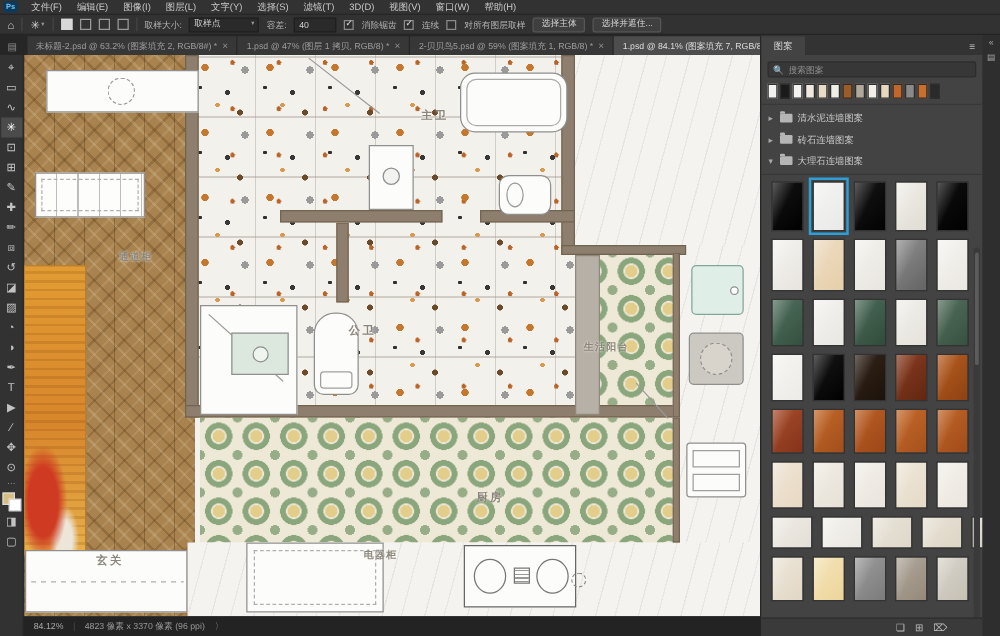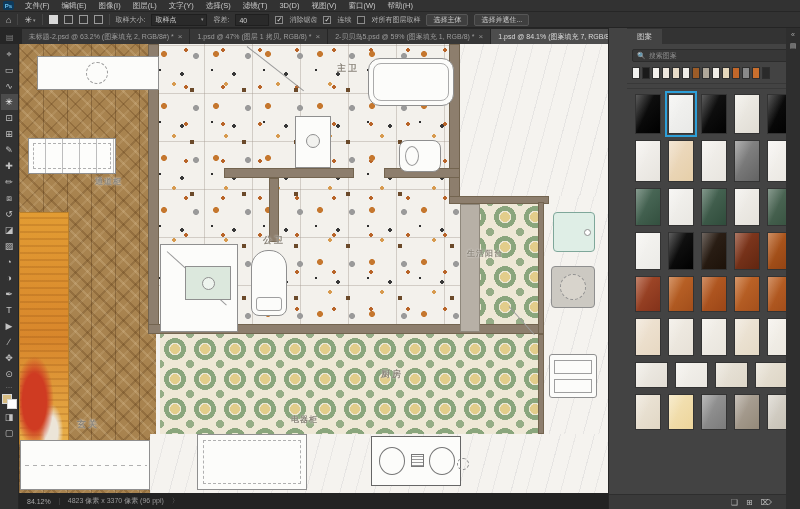--- a/index.html
+++ b/index.html
@@ -77,28 +77,28 @@
       radial-gradient(circle 5px at center, #e2cd8b 98%, transparent),
       radial-gradient(circle 11px at center, transparent 6px, #8aa67d 6.5px 98%, transparent),
       radial-gradient(circle 4px at center, #96ad87 98%, transparent);
     background-size:30px 30px,30px 30px,30px 30px; background-position:0 0,0 0,15px 15px;}
   .marble { background-color:#f5f3ef;
     background-image:repeating-linear-gradient(105deg, rgba(170,170,178,.20) 0 1px, transparent 1px 15px, rgba(150,150,158,.13) 15px 16px, transparent 16px 33px);}
   .wall { position:absolute; background:#8d7e6d; box-shadow:inset 0 0 0 1px rgba(95,78,55,.55);}
   .counter-strip { position:absolute; background:#b7b0a6; border:1px solid #8f887c;}
   .fix { position:absolute; background:#fcfcfa; border:1px solid #8f8f8f;}
   .room-label { position:absolute; color:#8b857a; font-size:9px; font-weight:bold; letter-spacing:2px;
-    text-shadow:0 0 2px rgba(255,255,255,.85); white-space:nowrap; z-index:8;}
+    text-shadow:0 0 2px rgba(255,255,255,.85); white-space:nowrap; z-index:8;margin-top:24px;}
   .diag { position:absolute; height:1px; background:#9a9a9a; transform-origin:left center;}
   .drain { position:absolute; border:1px dashed #8a8a8a; border-radius:50%;}
   .inner-circle { position:absolute; border:1px solid #8f8f8f; border-radius:50%; background:#f2f2ef;}
 
   
-  #panel { position:absolute; left:608px; top:28px; width:192px; height:481px; background:#434343;
-    border-left:1px solid #262626; z-index:25; overflow:hidden;padding-left:18px;}
+  #panel { position:absolute; left:608px; top:28px; width:178px; height:481px; background:#434343;
+    border-left:1px solid #262626; z-index:25; overflow:hidden;}
   #panel-header { height:16px; background:#333333; display:flex; align-items:flex-end;}
   #panel-tab { background:#434343; color:#d6d6d6; font-size:7.5px; height:15px; line-height:15px; padding:0 10px;}
   #panel-menu-icon { margin-left:auto; color:#bdbdbd; font-size:8px; padding:0 6px 2px 0;}
   #search-row { display:flex; align-items:center; margin:5px 5px 4px 5px; height:13px;
     background:#373737; border:1px solid #2c2c2c; border-radius:2px; padding:0 4px; gap:3px;}
   #search-ic { color:#9a9a9a; font-size:7px;}
   #search-input { background:transparent; border:none; outline:none; color:#cfcfcf; font-size:7px; width:130px;
     font-family:Liberation Serif, serif;}
   #search-input::placeholder { color:#8f8f8f;}
   #minithumbs { display:flex; gap:2px; padding:1px 5px 4px 5px; border-bottom:1px solid #383838;}
@@ -298,21 +298,21 @@
   </div>
   <div class="fix" style="left:352px;top:392px;width:90px;height:50px;border-color:#666;">
     <div style="position:absolute;left:7px;top:10px;width:26px;height:28px;border:1px solid #777;border-radius:50%;"></div>
     <div style="position:absolute;left:57px;top:10px;width:26px;height:28px;border:1px solid #777;border-radius:50%;"></div>
     <div style="position:absolute;left:39px;top:17px;width:13px;height:13px;border:1px solid #777;background:repeating-linear-gradient(0deg,#999 0 1px,transparent 1px 3px);"></div>
   </div>
   <div class="drain" style="left:438px;top:414px;width:12px;height:12px;"></div>
   <div class="diag" style="left:490px;top:262px;width:38px;transform:rotate(48deg);"></div>
 
   <div class="room-label" style="left:318px;top:18px;">主卫</div>
-  <div class="room-label" style="left:244px;top:190px;">公卫</div>
+  <div class="room-label" style="left:260px;top:190px;">公卫</div>
   <div class="room-label" style="left:448px;top:204px;font-size:8px;letter-spacing:1px;">生活阳台</div>
   <div class="room-label" style="left:362px;top:324px;">厨房</div>
   <div class="room-label" style="left:272px;top:370px;font-size:8px;letter-spacing:1px;">电器柜</div>
   <div class="room-label" style="left:76px;top:132px;font-size:8px;letter-spacing:1px;">通道柜</div>
   <div class="room-label" style="left:58px;top:374px;">玄关</div>
 </div>
 
 <div id="panel">
   <div id="panel-header">
     <div id="panel-tab">图案</div>
@@ -332,20 +332,35 @@
       <span class="mini-thumb" style="background: rgb(156, 92, 40);"></span>
       <span class="mini-thumb" style="background: rgb(176, 168, 154);"></span>
       <span class="mini-thumb" style="background: rgb(242, 239, 233);"></span>
       <span class="mini-thumb" style="background: rgb(230, 216, 189);"></span>
       <span class="mini-thumb" style="background: rgb(194, 103, 42);"></span>
       <span class="mini-thumb" style="background: rgb(138, 138, 138);"></span>
       <span class="mini-thumb" style="background: rgb(201, 111, 46);"></span>
       <span class="mini-thumb" style="background: rgb(42, 42, 42);"></span>
     </div>
   <div id="grouplist">
+      <div class="group-row">
+        <span class="chev">▸</span>
+        <span class="fold"></span>
+        <span>清水泥连墙图案</span>
+      </div>
+      <div class="group-row">
+        <span class="chev">▸</span>
+        <span class="fold"></span>
+        <span>砖石连墙图案</span>
+      </div>
+      <div class="group-row">
+        <span class="chev">▾</span>
+        <span class="fold"></span>
+        <span>大理石连墙图案</span>
+      </div>
     </div>
   <div id="swatchgrid">
       <div class="sw-row">
         <div class="sw" style="height: 40px; background: linear-gradient(115deg, rgba(255, 255, 255, 0.3), transparent 45%), linear-gradient(135deg, rgb(20, 20, 20), rgb(0, 0, 0));"></div>
         <div class="sw sel" style="height: 40px; background: linear-gradient(115deg, rgba(255, 255, 255, 0.3), transparent 45%), linear-gradient(135deg, rgb(244, 244, 242), rgb(233, 233, 231));"></div>
         <div class="sw" style="height: 40px; background: linear-gradient(115deg, rgba(255, 255, 255, 0.3), transparent 45%), linear-gradient(135deg, rgb(22, 22, 22), rgb(2, 2, 2));"></div>
         <div class="sw" style="height: 40px; background: linear-gradient(115deg, rgba(255, 255, 255, 0.3), transparent 45%), linear-gradient(135deg, rgb(241, 239, 233), rgb(224, 220, 212));"></div>
         <div class="sw" style="height: 40px; background: linear-gradient(115deg, rgba(255, 255, 255, 0.3), transparent 45%), linear-gradient(135deg, rgb(16, 16, 16), rgb(0, 0, 0));"></div>
       </div>
       <div class="sw-row">

